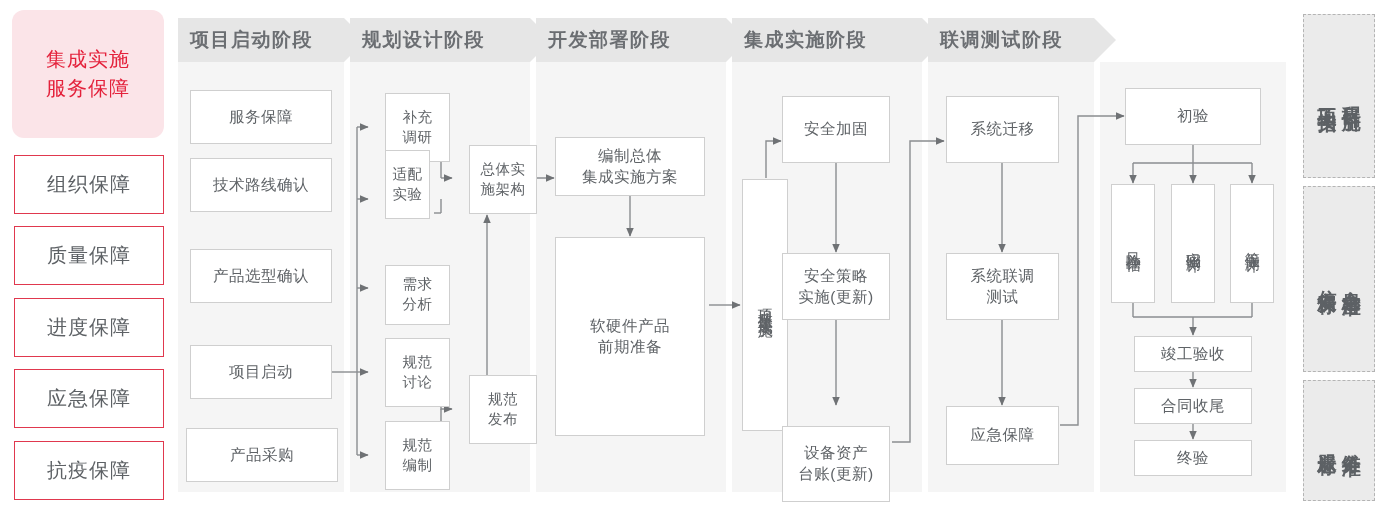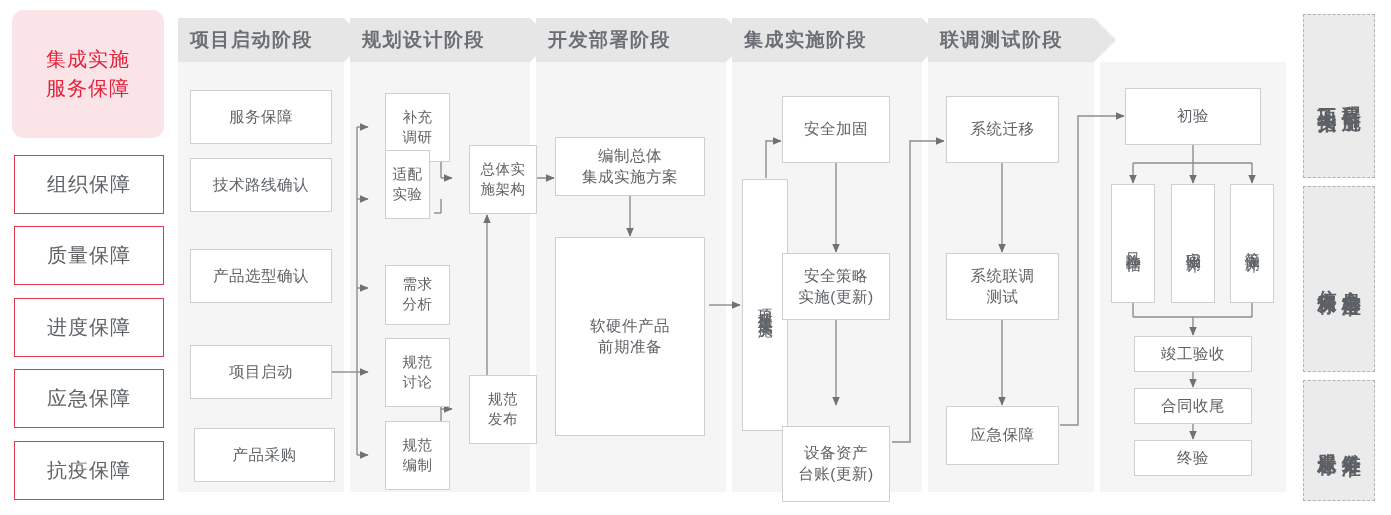--- a/index.html
+++ b/index.html
@@ -258,21 +258,21 @@
     </div>
   <div class="node" style="left:190px;top:158px;width:142px;height:54px">
     <span>技术路线确认</span>
     </div>
   <div class="node" style="left:190px;top:249px;width:142px;height:54px">
     <span>产品选型确认</span>
     </div>
   <div class="node" style="left:190px;top:345px;width:142px;height:54px">
     <span>项目启动</span>
     </div>
-  <div class="node" style="left:194px;top:428px;width:141px;height:54px">
+  <div class="node" style="left:186px;top:428px;width:152px;height:54px">
     <span>产品采购</span>
     </div>
 
   <div class="node small" style="left:369px;top:93px;width:65px;height:69px">
     <div>
         <div>补充</div>
          <div>调研</div>
       </div>
     </div>
   <div class="node small" style="left:369px;top:150px;width:45px;height:69px">

